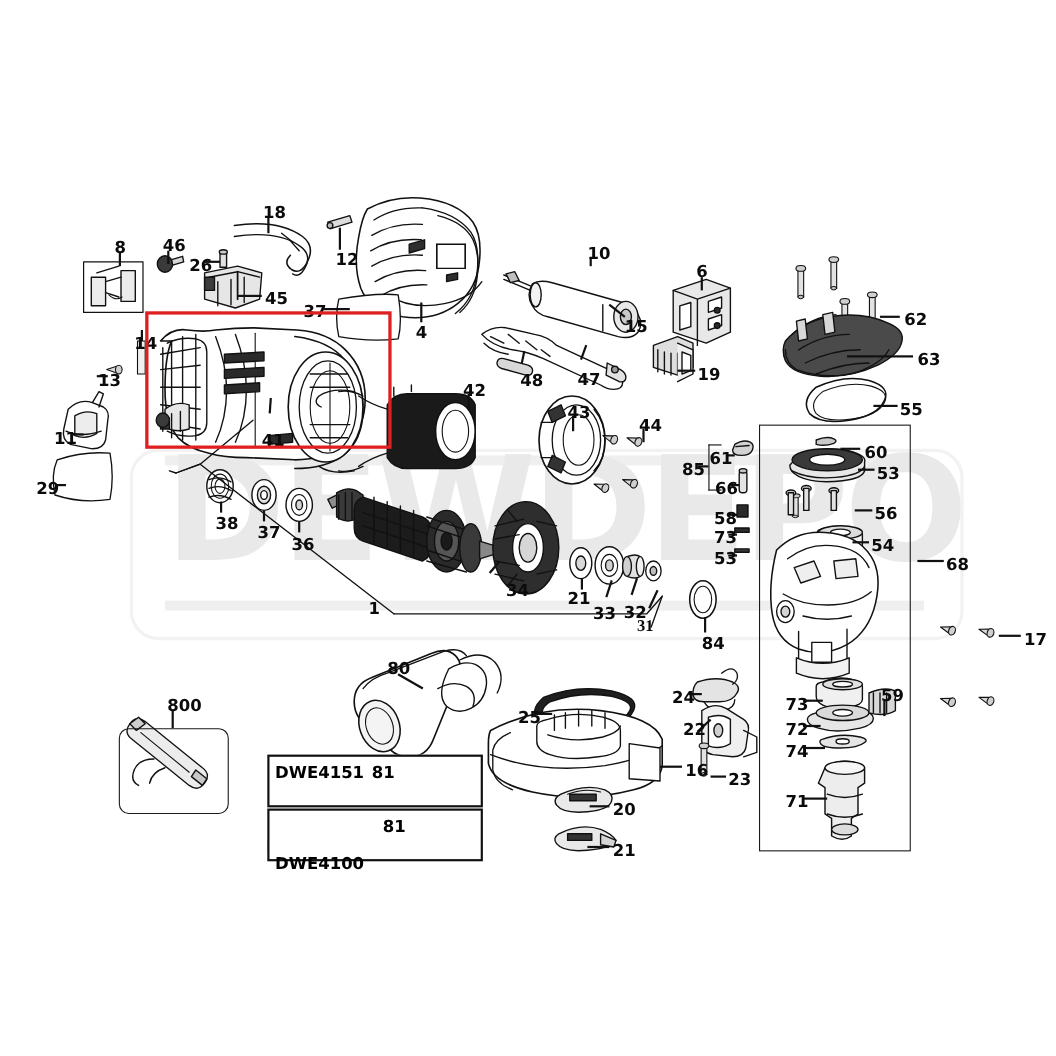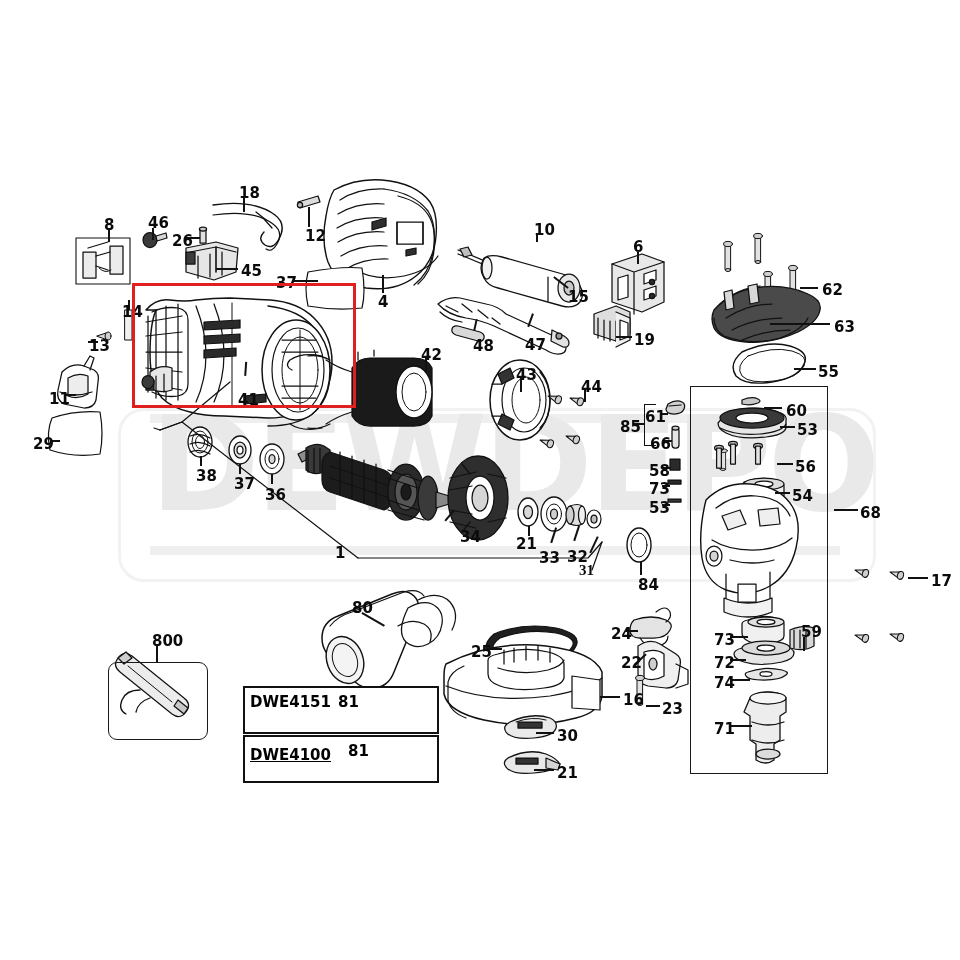--- a/index.html
+++ b/index.html
@@ -538,21 +538,21 @@
   <div class="box thin" style="left:690px;top:386px;width:138px;height:388px;"></div>
   <div class="box thin" style="left:108px;top:662px;width:100px;height:78px;border-radius:9px;"></div>
 
   <div class="redbox" style="left: 132px; top: 283px; width: 224px; height: 125px; border-color: rgb(224, 32, 32);"></div>
 
   <div class="modelbox" style="left:243px;top:686px;width:196px;height:48px;"></div>
   <div class="modeltxt" style="left:250px;top:693px;">DWE4151</div>
   <div class="modeltxt" style="left:338px;top:693px;">81</div>
 
   <div class="modelbox" style="left:243px;top:735px;width:196px;height:48px;"></div>
-  <div class="modeltxt" style="left:250px;top:746px;text-decoration:underline;">DWE4100</div>
+  <div class="modeltxt" style="left:250px;top:776px;">DWE4100</div>
   <div class="modeltxt" style="left:348px;top:742px;">81</div>
 
   <div id="callouts">
       <div class="lbl" style="left: 104px; top: 218px;">8</div>
       <div class="lbl" style="left: 148px; top: 216px;">46</div>
       <div class="lbl" style="left: 172px; top: 234px;">26</div>
       <div class="lbl" style="left: 239px; top: 186px;">18</div>
       <div class="lbl" style="left: 305px; top: 229px;">12</div>
       <div class="lbl" style="left: 241px; top: 264px; text-align: center;">45</div>
       <div class="lbl" style="left: 276px; top: 276px;">37</div>
@@ -592,21 +592,21 @@
       <div class="lbl" style="left: 335px; top: 546px;">1</div>
       <div class="lbl" style="left: 516px; top: 537px;">21</div>
       <div class="lbl" style="left: 539px; top: 551px;">33</div>
       <div class="lbl" style="left: 567px; top: 550px;">32</div>
       <div class="lbl" style="left: 579px; top: 563px; font-family: Liberation Serif, serif;">31</div>
       <div class="lbl" style="left: 638px; top: 578px;">84</div>
       <div class="lbl" style="left: 931px; top: 574px;">17</div>
       <div class="lbl" style="left: 352px; top: 601px;">80</div>
       <div class="lbl" style="left: 471px; top: 645px;">25</div>
       <div class="lbl" style="left: 623px; top: 693px;">16</div>
-      <div class="lbl" style="left: 557px; top: 729px;">30</div>
+      <div class="lbl" style="left: 557px; top: 729px;">20</div>
       <div class="lbl" style="left: 557px; top: 766px;">21</div>
       <div class="lbl" style="left: 611px; top: 627px;">24</div>
       <div class="lbl" style="left: 621px; top: 656px;">22</div>
       <div class="lbl" style="left: 662px; top: 702px;">23</div>
       <div class="lbl" style="left: 714px; top: 633px;">73</div>
       <div class="lbl" style="left: 714px; top: 656px;">72</div>
       <div class="lbl" style="left: 714px; top: 676px;">74</div>
       <div class="lbl" style="left: 714px; top: 722px;">71</div>
       <div class="lbl" style="left: 801px; top: 625px;">59</div>
       <div class="lbl" style="left: 152px; top: 634px;">800</div>

